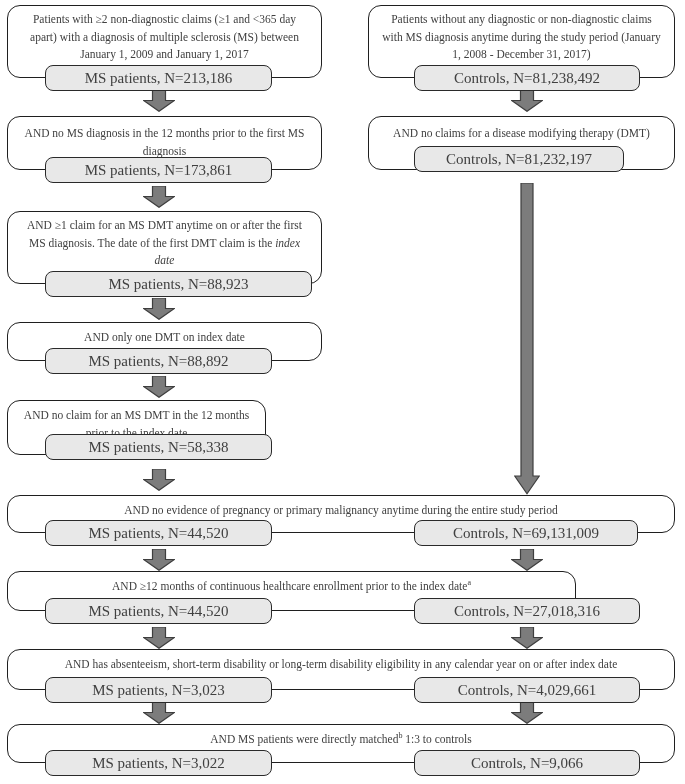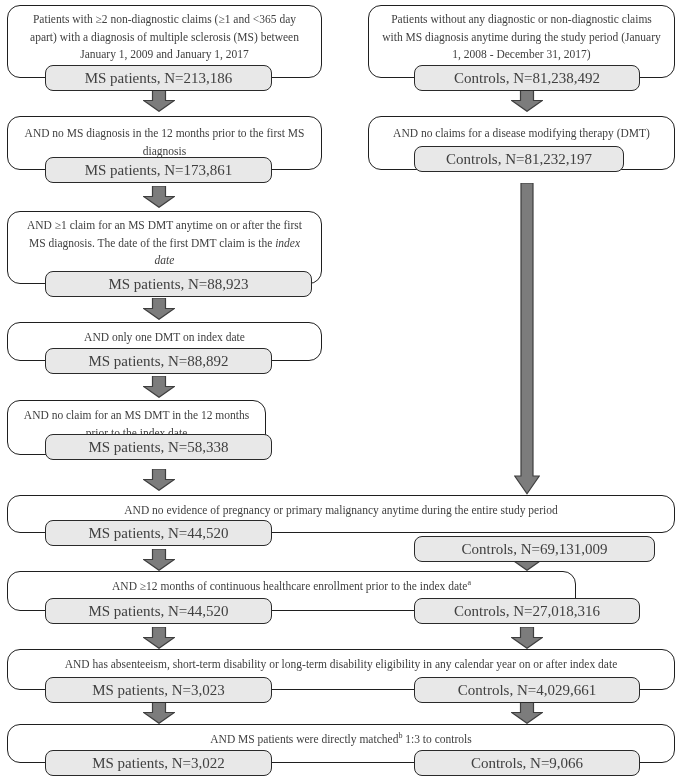--- a/index.html
+++ b/index.html
@@ -92,21 +92,21 @@
   <div class="result" style="left:414px;top:146px;width:210px">Controls, N=81,232,197</div>
 
   <svg class="arrow" style="left:514px;top:183px" width="26" height="312" viewBox="0 0 26 312">
       <polygon class="arr" points="7,0 19,0 19,293 25.3,293 13,310.8 0.7,293 7,293"></polygon>
     </svg>
 
   <div class="outer" style="left:7px;top:495px;width:668px;height:38px">
     <div class="criteria oneline">AND no evidence of pregnancy or primary malignancy anytime during the entire study period</div>
   </div>
   <div class="result" style="left:45px;top:520px;width:227px">MS patients, N=44,520</div>
-  <div class="result" style="left:414px;top:536px;width:241px">Controls, N=69,131,009</div>
+  <div class="result" style="left:414px;top:520px;width:224px">Controls, N=69,131,009</div>
 
   <svg class="arrow" style="left:143px;top:549px" width="32" height="22" viewBox="0 0 32 22">
       <polygon class="arr" points="9.5,0 22.5,0 22.5,10.5 31.3,10.5 16,21.3 0.7,10.5 9.5,10.5"></polygon>
     </svg>
   <svg class="arrow" style="left:511px;top:549px" width="32" height="22" viewBox="0 0 32 22">
       <polygon class="arr" points="9.5,0 22.5,0 22.5,10.5 31.3,10.5 16,21.3 0.7,10.5 9.5,10.5"></polygon>
     </svg>
 
   <div class="outer" style="left:7px;top:571px;width:569px;height:40px">
     <div class="criteria oneline"><span>AND ≥12 months of continuous healthcare enrollment prior to the index date</span><sup>a</sup></div>

